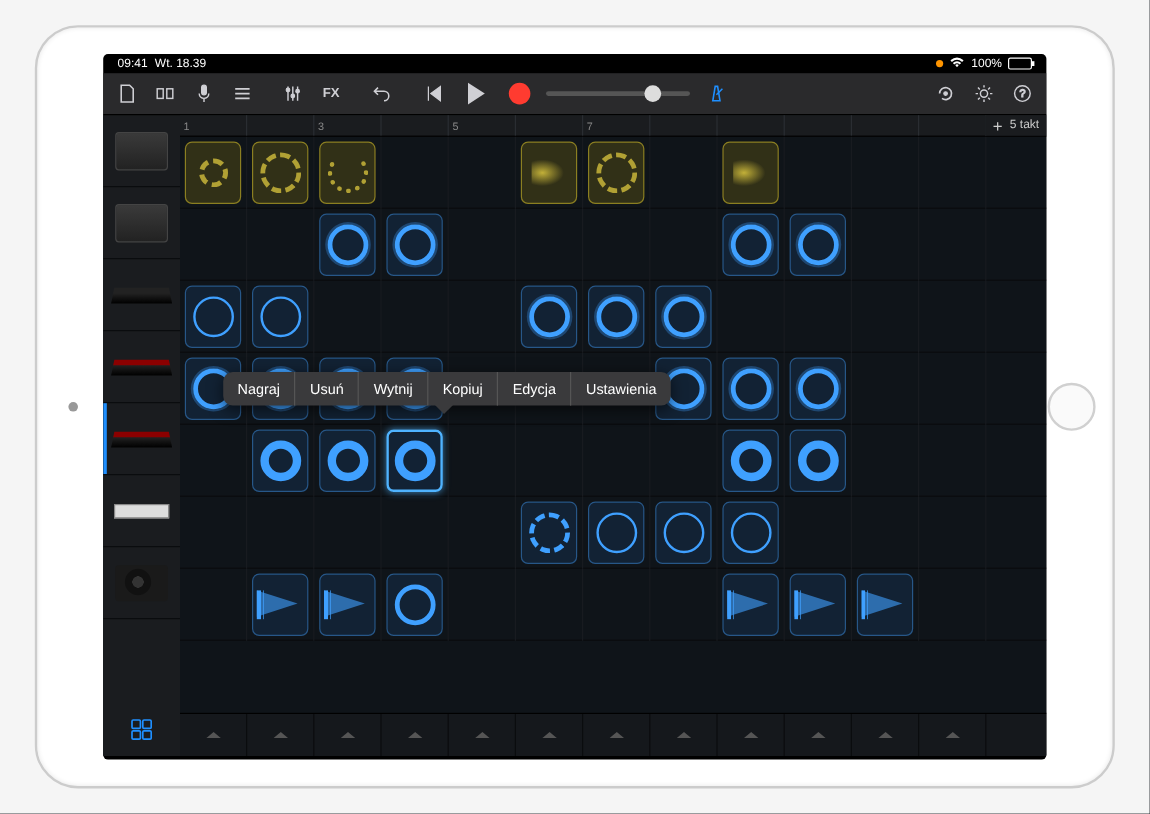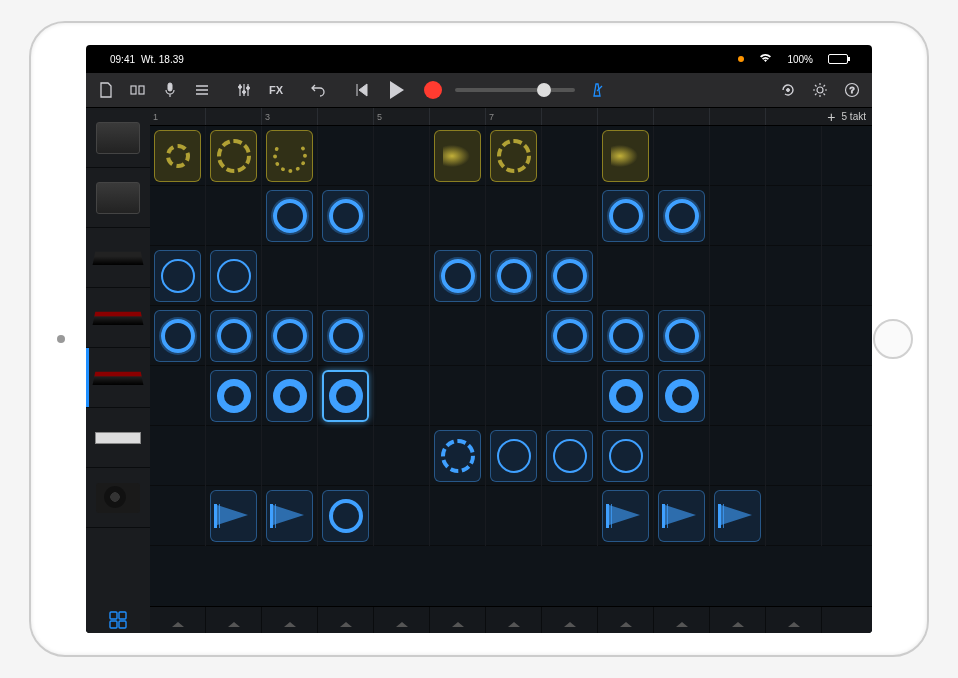--- a/index.html
+++ b/index.html
@@ -48,30 +48,30 @@
     width: 786px;
     height: 588px;
     background: #000;
     border-radius: 4px;
     position: relative;
     overflow: hidden;
   }
 
   
   .status-bar {
-    height: 28px;
+    height: 16px;
     display: flex;
     align-items: center;
     justify-content: space-between;
-    padding: 0 24px;
+    padding: 0 12px;
     color: #fff;
     font-size: 10px;
   }
   .status-left { display: flex; gap: 6px; }
-  .status-right { display: flex; align-items: center; gap: 15px; }
+  .status-right { display: flex; align-items: center; gap: 5px; }
   .battery {
     width: 20px; height: 10px; border: 1px solid #fff; border-radius: 2px; position: relative;
   }
   .battery::after { content: ""; position: absolute; right: -3px; top: 2px; width: 2px; height: 4px; background: #fff; }
   .battery-fill { background: #fff; height: 100%; width: 100%; }
   .orange-dot { width: 6px; height: 6px; background: #ff9500; border-radius: 50%; }
 
   
   .toolbar {
     height: 24px;
@@ -722,20 +722,28 @@
                   <div class="wave"></div>
                 </div>
               </div>
               <div class="cell">
                 <div class="loop blue">
                   <div class="wave"></div>
                 </div>
               </div>
               <div class="cell"></div>
             </div>
+            <div class="context-menu" id="context-menu">
+              <div class="cm-item">Nagraj</div>
+              <div class="cm-item">Usuń</div>
+              <div class="cm-item">Wytnij</div>
+              <div class="cm-item">Kopiuj</div>
+              <div class="cm-item">Edycja</div>
+              <div class="cm-item">Ustawienia</div>
+            </div>
         </div>
 
         <div class="trigger-row" id="trigger-row">
             <div class="trigger">
               <div class="chevron-up"></div>
             </div>
             <div class="trigger">
               <div class="chevron-up"></div>
             </div>
             <div class="trigger">

